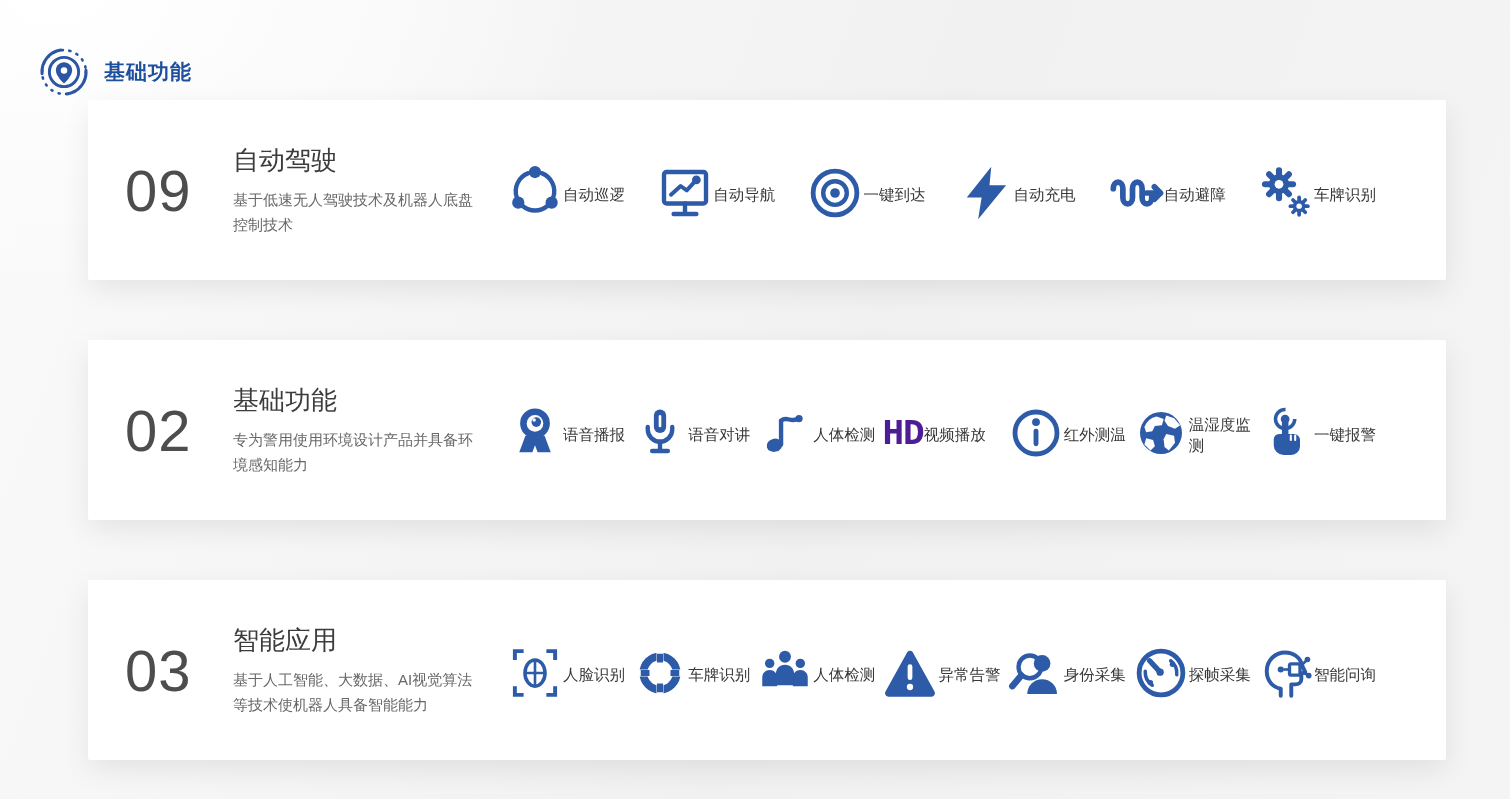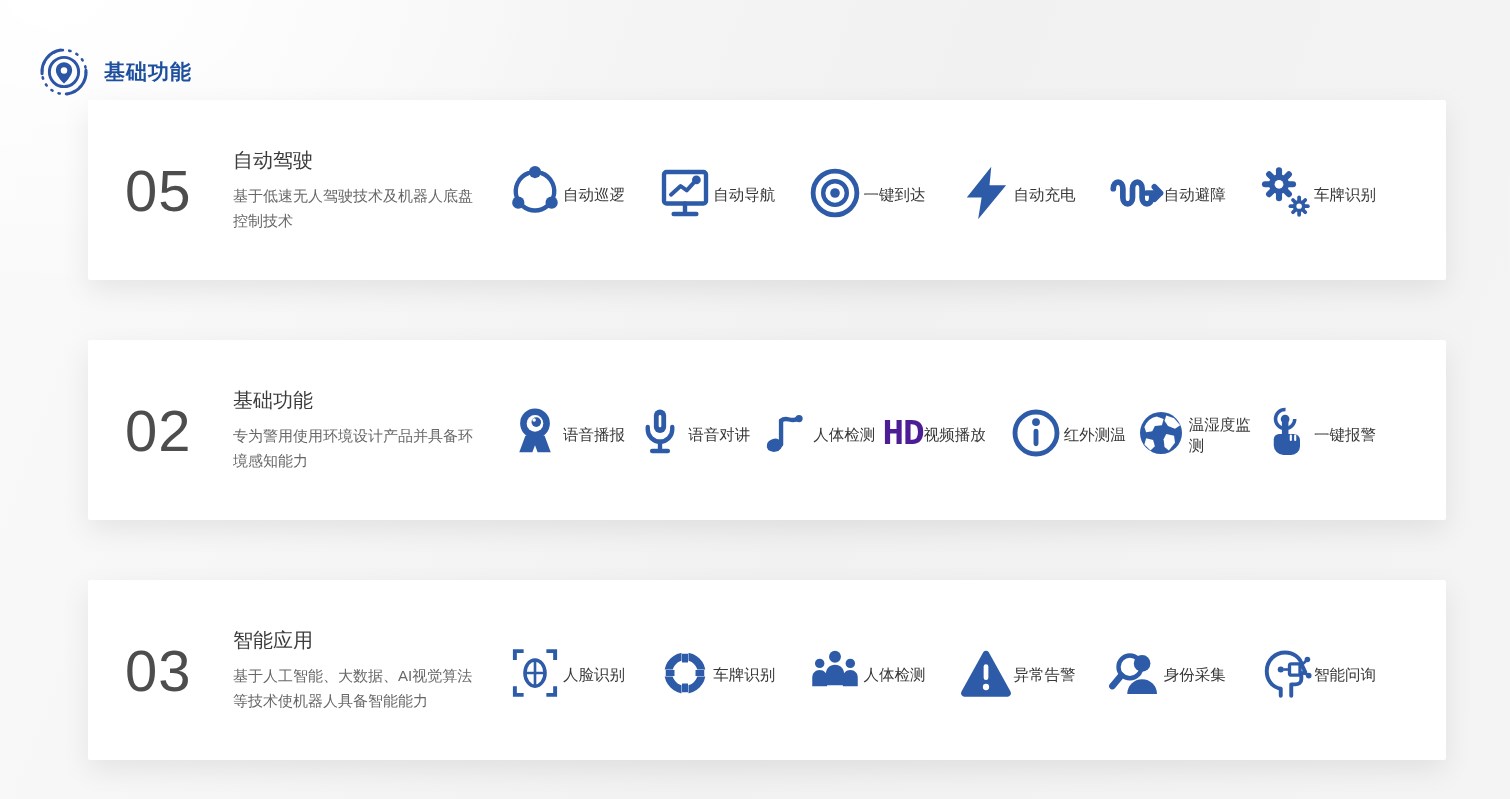--- a/index.html
+++ b/index.html
@@ -25,21 +25,21 @@
     box-shadow:0 10px 28px rgba(0,0,0,0.08);
     display:flex; align-items:center;
     padding:0 70px 0 37px;
   }
   .card:last-child{ margin-bottom:0; }
   .sec-num{
     width:108px; font-size:58px; font-weight:300; color:#4d4d4d;
     letter-spacing:1px; flex:none;
   }
   .sec-info{ width:240px; flex:none; }
-  .sec-title{ font-size:20px; font-weight:500; color:#3c3c3c; margin-bottom:10px; }
+  .sec-title{ font-size:26px; font-weight:500; color:#3c3c3c; margin-bottom:10px; }
   .sec-desc{ font-size:15px; color:#686868; line-height:1.65; }
   .features{ flex:1; display:flex; justify-content:space-between; margin-left:34px; }
   .feature{ width:118px; display:flex; flex-direction:row; align-items:center; }
   .ficon{ height:62px; display:flex; align-items:flex-end; justify-content:center; color:#2e5ba8; }
   .ficon svg{ width:56px; height:56px; display:block; }
   .hd-text{
     font-size:36px; font-weight:800; letter-spacing:-1px; color:#4c1d95;
     line-height:52px; font-family:Liberation Mono, monospace;
   }
   .flabel{ margin-top:11px; font-size:15.5px; color:#383838; }
@@ -57,21 +57,21 @@
       <path d="M32 20 c-6 0 -10 4.5 -10 10 c0 7 10 16 10 16 s10 -9 10 -16 c0 -5.5 -4 -10 -10 -10 z" fill="currentColor" stroke="none"></path>
       <circle cx="32" cy="30" r="4" fill="#fff" stroke="none"></circle>
     </svg>
   </span>
   <span class="page-title">基础功能</span>
 </div>
 
 <div class="cards">
 
   <div class="card">
-    <div class="sec-num">05</div>
+    <div class="sec-num">09</div>
     <div class="sec-info">
       <div class="sec-title">自动驾驶</div>
       <div class="sec-desc">基于低速无人驾驶技术及机器人底盘控制技术</div>
     </div>
     <div class="features">
 
       <div class="feature">
         <span class="ficon">
           <svg viewBox="0 0 64 64">
             <g fill="currentColor">
@@ -336,20 +336,34 @@
           <svg viewBox="0 0 64 64">
             <circle cx="39" cy="21" r="9.5" fill="currentColor"></circle>
             <path d="M22 56 a17 17 0 0 1 34 0 z" fill="currentColor"></path>
             <circle cx="25" cy="25" r="13" fill="none" stroke="currentColor" stroke-width="5"></circle>
             <line x1="15" y1="35" x2="5" y2="47" stroke="currentColor" stroke-width="7.5" stroke-linecap="round"></line>
           </svg>
         </span>
         <span class="flabel">身份采集</span>
       </div>
 
+      <div class="feature">
+        <span class="ficon">
+          <svg viewBox="0 0 64 64">
+            <circle cx="32" cy="32" r="25" fill="none" stroke="currentColor" stroke-width="5.5"></circle>
+            <path d="M22 46 A18 18 0 0 1 14 30" fill="none" stroke="currentColor" stroke-width="4" stroke-linecap="round"></path>
+            <path d="M43 18 A18 18 0 0 1 50 34" fill="none" stroke="currentColor" stroke-width="4" stroke-linecap="round"></path>
+            <line x1="31" y1="31" x2="19" y2="18" stroke="currentColor" stroke-width="6" stroke-linecap="round"></line>
+            <circle cx="31" cy="31" r="4.2" fill="currentColor"></circle>
+            <circle cx="20" cy="43" r="3" fill="currentColor"></circle>
+            <circle cx="45" cy="22" r="3" fill="currentColor"></circle>
+          </svg>
+        </span>
+        <span class="flabel">探帧采集</span>
+      </div>
 
       <div class="feature">
         <span class="ficon">
           <svg viewBox="0 0 64 64">
             <path d="M26 58 V50 C16 48 10 40 10 30 10 17.5 19.5 8.5 31 8.5 c9.5 0 17.5 6 19.5 15 l3.5 7.5 -4.5 1.8 V39 c0 4 -3 6 -6.8 6 H38 v13" fill="none" stroke="currentColor" stroke-width="4.5" stroke-linejoin="round" stroke-linecap="round"></path>
             <circle cx="26" cy="28" r="3.5" fill="currentColor"></circle>
             <path d="M29 28 h7" stroke="currentColor" stroke-width="3"></path>
             <rect x="36" y="21.5" width="12" height="13" rx="2" fill="#fff" stroke="currentColor" stroke-width="3.8"></rect>
             <path d="M48 25 l7 -7 M48 31 l9 3" fill="none" stroke="currentColor" stroke-width="3"></path>
             <circle cx="56.5" cy="16.5" r="3.2" fill="currentColor"></circle>

